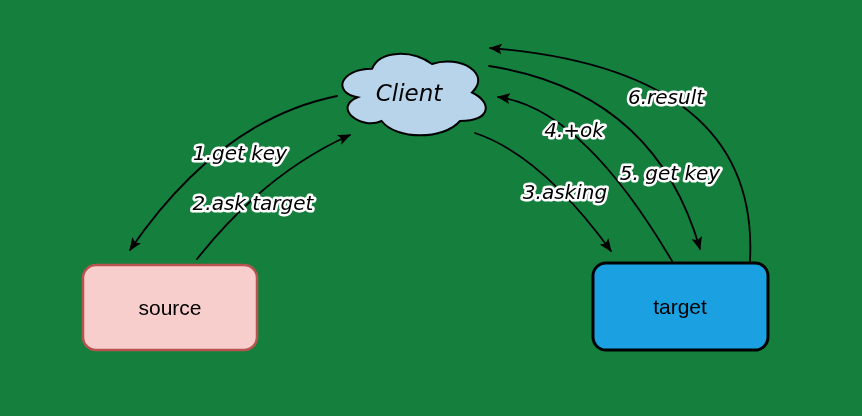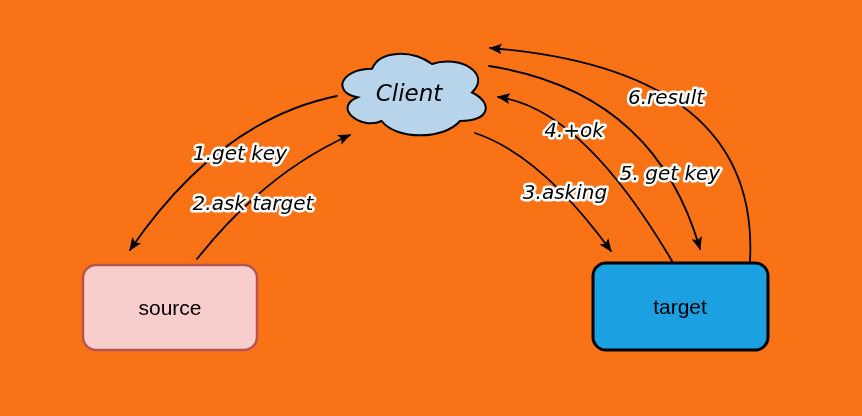--- a/index.html
+++ b/index.html
@@ -5,21 +5,21 @@
   html, body {
     margin: 0;
     padding: 0;
     background: #ffffff;
     font-family: "Liberation Sans", sans-serif;
   }
   .canvas {
     position: relative;
     width: 862px;
     height: 416px;
-    background: #f97316;
+    background: #15803d;
     overflow: hidden;
   }
   svg { display: block; }
   .edge-path {
     fill: none;
     stroke-width: 1.8px;
     stroke-linecap: round;
   }
   .node-shape { stroke-width: 2px; }
   .box { stroke-width: 2.5px; }

